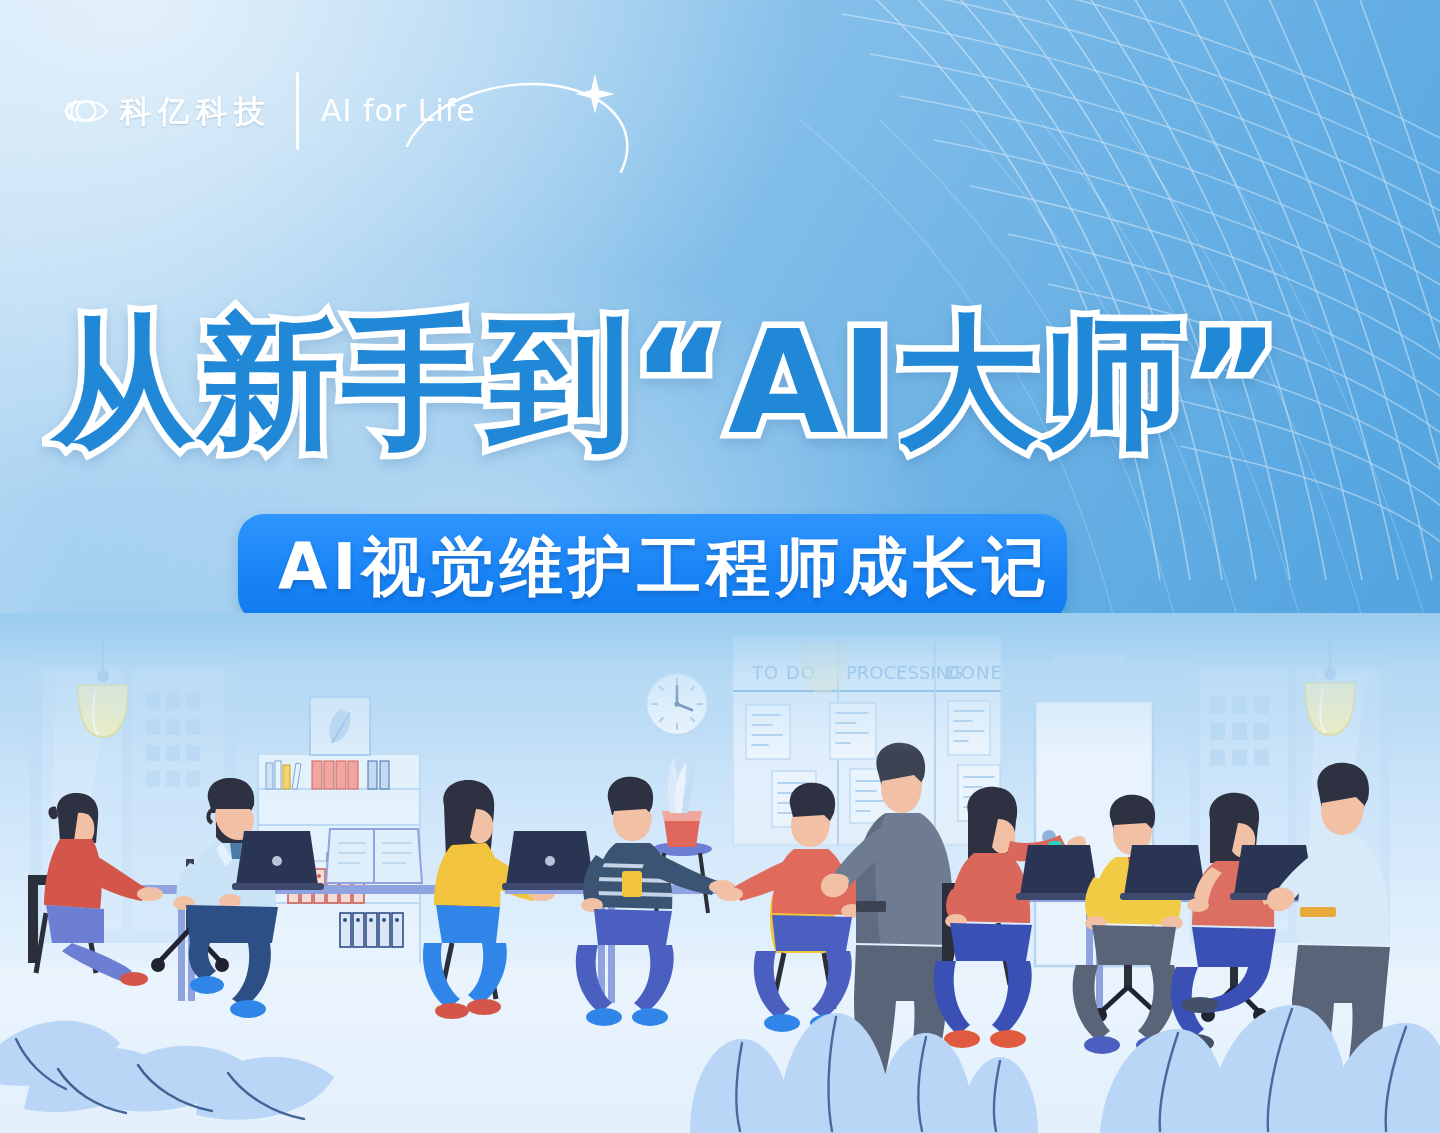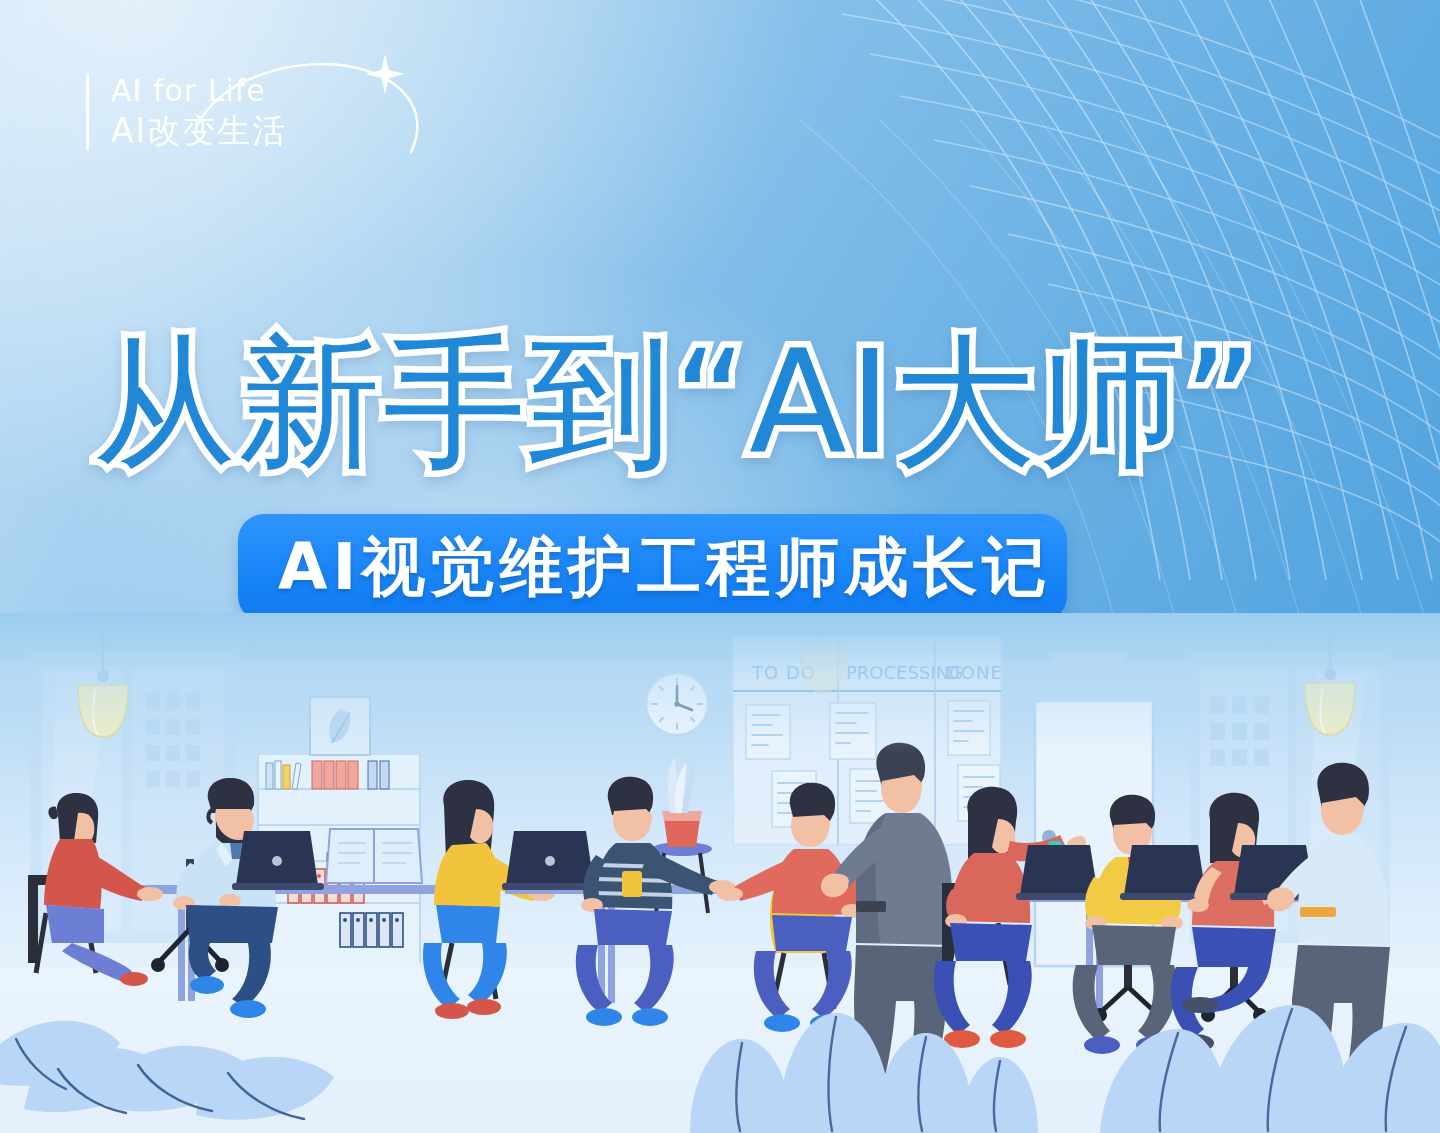--- a/index.html
+++ b/index.html
@@ -54,28 +54,27 @@
     font-family:"DejaVu Sans","Liberation Sans",sans-serif;
   }
   .tagline-cn{
     color:#ffffff;font-size:33px;line-height:42px;letter-spacing:2px;font-weight:400;
     font-family:"DejaVu Sans","Liberation Sans",sans-serif;
   }
   .swoosh{position:absolute;left:78px;top:-24px;width:260px;height:120px;pointer-events:none;}
 
   
   .main-title{
-    position:absolute;left:52px;top:328px;width:1340px;
-    font-size:143px;line-height:150px;font-weight:400;letter-spacing:2px;
+    position:absolute;left:52px;top:308px;width:1340px;
+    font-size:143px;line-height:150px;font-weight:700;letter-spacing:2px;
     color:#2088d6;white-space:nowrap;
     font-family:"DejaVu Sans","Liberation Sans",sans-serif;
     -webkit-text-stroke:13px #ffffff;
     paint-order:stroke fill;
     filter:drop-shadow(0 5px 6px rgba(30,80,140,.18));
-    margin-left:41px;
   }
 
   
   .sub-wrap{position:absolute;left:238px;top:514px;}
   .sub-banner{
     position:relative;
     background:linear-gradient(180deg,#2f95fd 0%,#1a85f7 52%,#0f79ef 100%);
     border-radius:26px;
     padding:16px 16px 18px 40px;
     box-shadow:0 6px 14px rgba(20,80,150,.22);
@@ -146,33 +145,43 @@
       <path d="M140 0 C 300 150 410 330 462 620"></path>
       <path d="M220 0 C 370 162 472 342 526 620"></path>
       <path d="M300 0 C 440 174 534 352 590 620"></path>
       <path d="M380 0 C 508 186 596 362 654 620"></path>
       <path d="M460 0 C 576 198 658 372 718 620"></path>
     </g>
   </svg>
 
   <div class="logo-block">
     <div class="logo-left">
+      <div class="logo-top">
+        <svg class="eye-icon" viewBox="0 0 48 34">
+          <g fill="none" stroke="#ffffff" stroke-width="2.1">
+            <path d="M3 17 C 11 4, 37 4, 45 17 C 37 30, 11 30, 3 17 Z"></path>
+            <circle cx="24" cy="17" r="9.5"></circle>
+            <path d="M14.5 6.5 C 8 10, 7.5 24, 14 27.5"></path>
+            <path d="M9.5 8.5 C 3.5 12, 3.2 22, 9 26"></path>
+          </g>
+        </svg>
+        <div class="logo-cn">科亿科技</div>
+      </div>
     </div>
 
     <div class="logo-divider"></div>
 
     <div class="logo-right">
       <svg class="swoosh" viewBox="0 0 260 120">
         <path d="M8 78 C 30 30, 110 6, 168 20 C 218 32, 240 66, 222 104" fill="none" stroke="#ffffff" stroke-width="2.4" stroke-linecap="round"></path>
         <g fill="#ffffff">
           <path d="M196 6 L200 22 L216 26 L200 30 L196 46 L192 30 L176 26 L192 22 Z" opacity=".95"></path>
         </g>
       </svg>
       <div class="tagline-en">AI for Life</div>
-      <div class="tagline-cn">AI改变生活</div>
     </div>
   </div>
 
   <div class="main-title">从新手到“AI大师”</div>
 
   <div class="sub-wrap">
     <div class="sub-banner">
       <div class="sub-text">AI视觉维护工程师成长记</div>
       <div class="sub-pointer"></div>
     </div>

